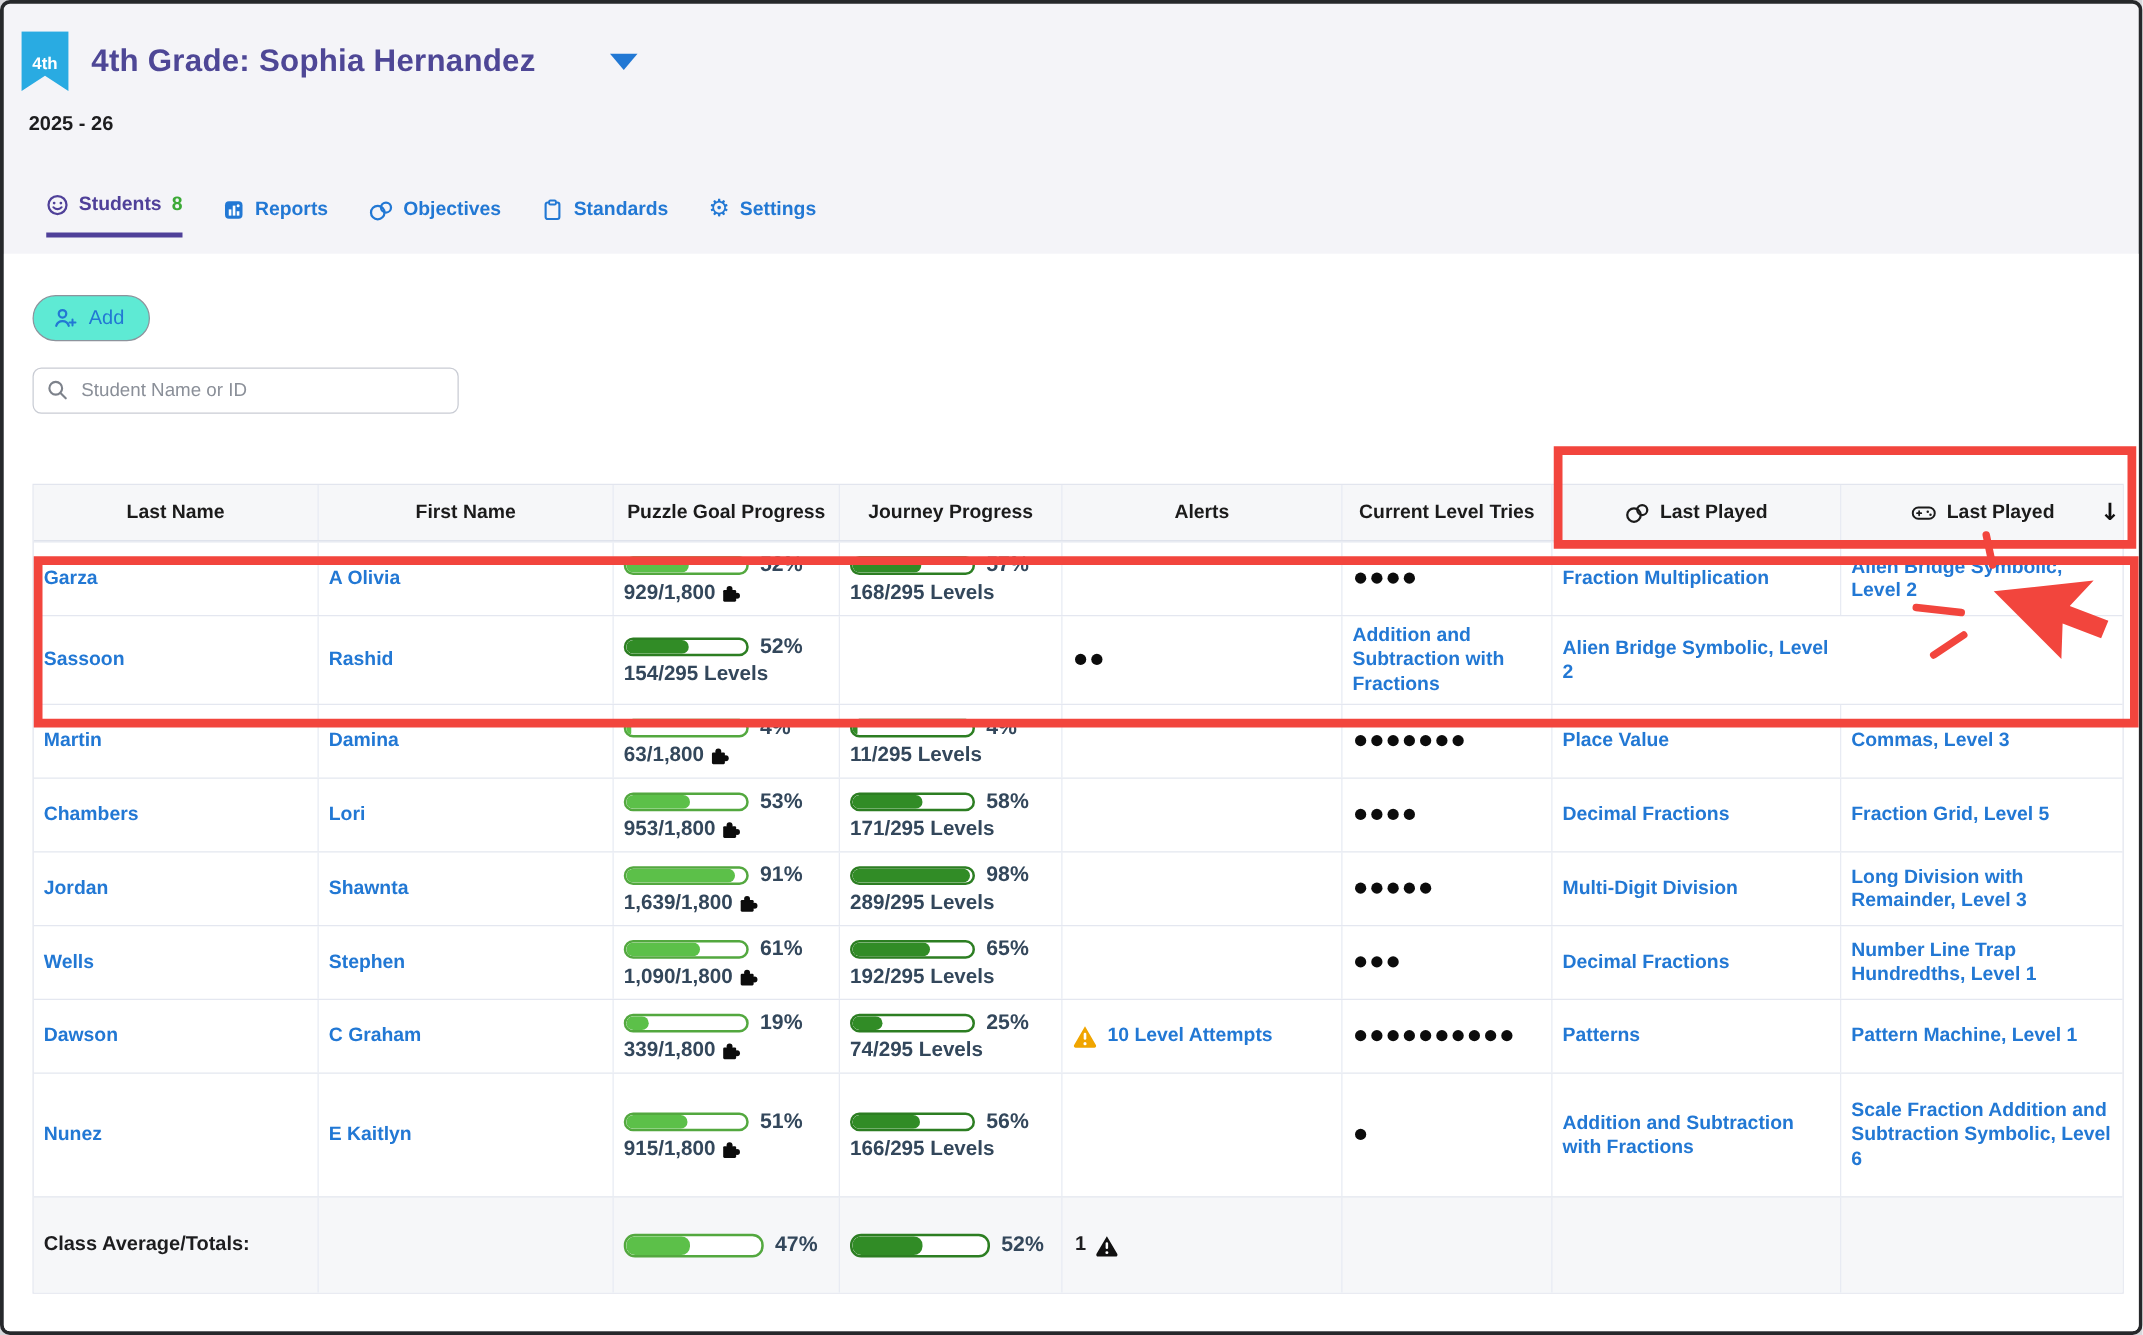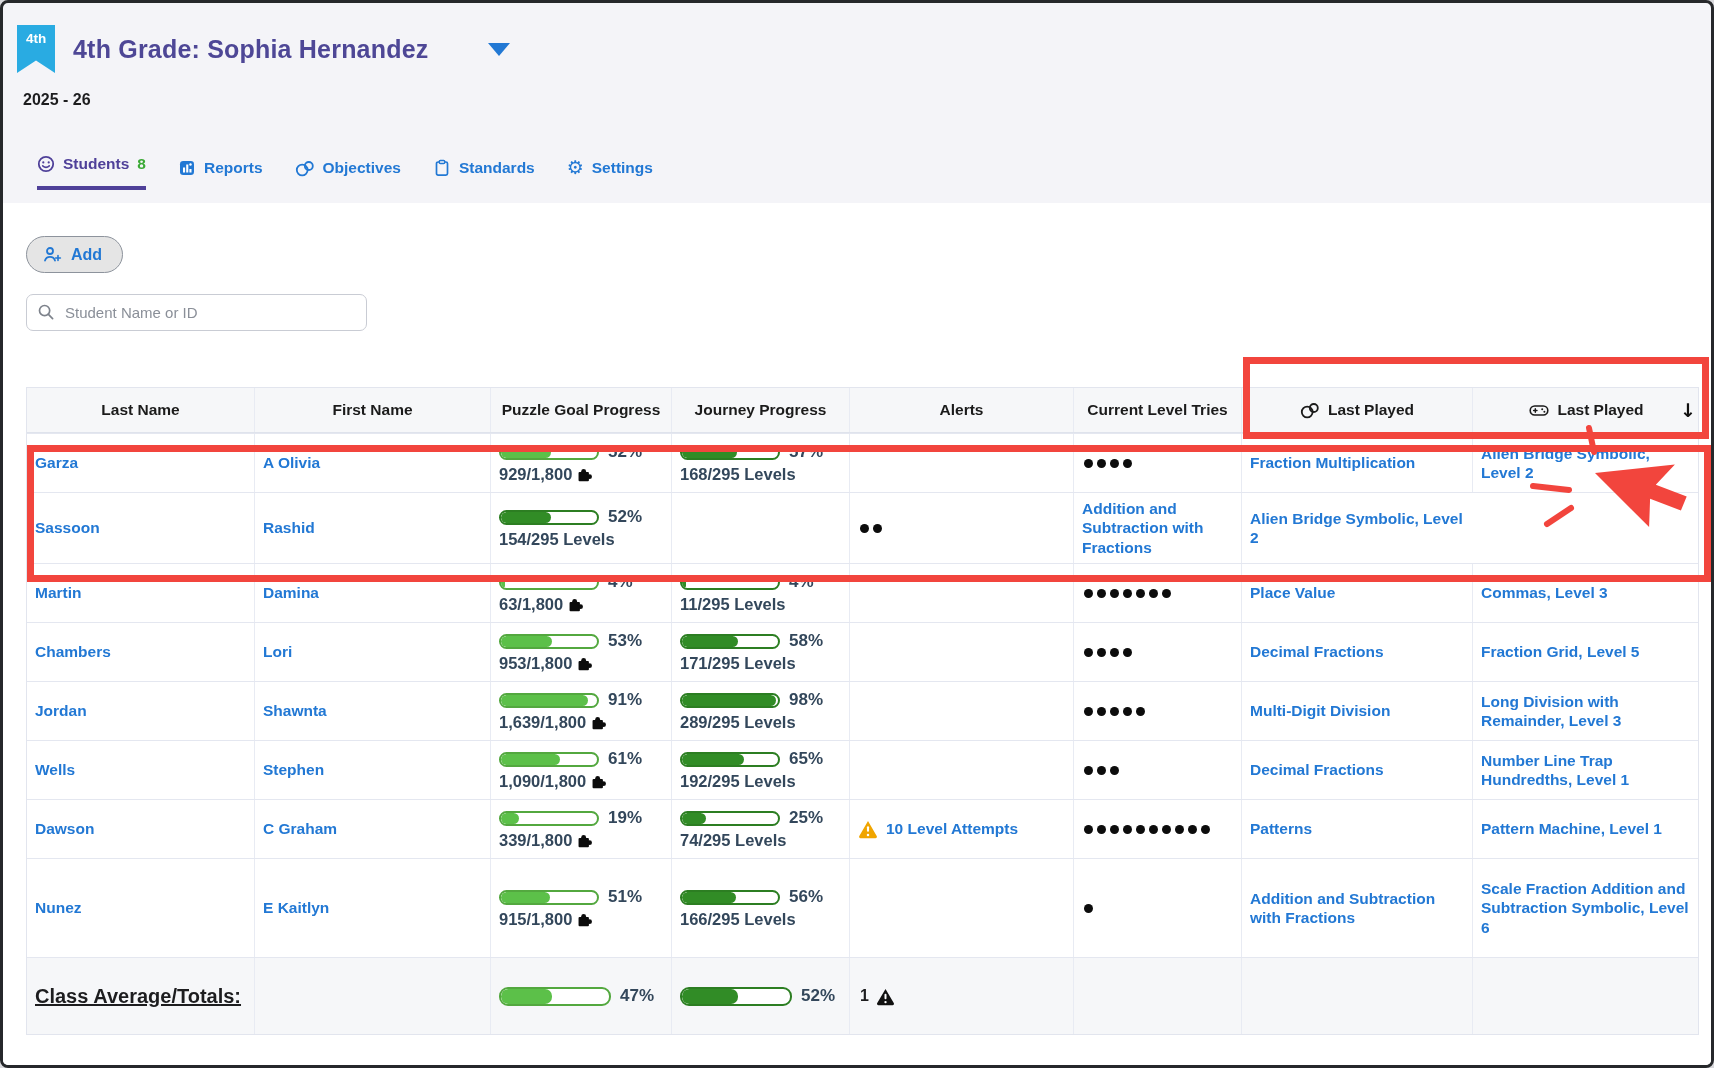--- a/index.html
+++ b/index.html
@@ -4,41 +4,41 @@
 <style>
   * { margin:0; padding:0; box-sizing:border-box; }
   body { font-family:"Liberation Sans", sans-serif; background:#d8d8dc; }
   .screen { position:relative; width:1714px; height:1068px; background:#f4f4f8;
             border:3px solid #26282b; border-radius:8px; overflow:hidden; }
 
   
   .top { position:relative; padding:22px 0 0 14px; }
   .title-row { display:flex; align-items:center; }
   .badge { width:38px; height:48px; background:#29ABE2; color:#fff; font-size:13.5px; font-weight:700;
-           text-align:center; padding-top:6px; clip-path:polygon(0 0,100% 0,100% 100%,50% 74%,0 100%); }
+           text-align:center; padding-top:18px; clip-path:polygon(0 0,100% 0,100% 100%,50% 74%,0 100%); }
   .class-title { margin-left:18px; font-size:25px; font-weight:700; color:#4E4796; letter-spacing:.2px; }
   .caret-down { width:0; height:0; border-left:11px solid transparent; border-right:11px solid transparent;
                 border-top:13px solid #2278D4; margin-left:60px; cursor:pointer; }
   .year { margin:18px 16px 0 6px; font-size:16px; font-weight:700; color:#1d1d1f; }
 
   
   .tabs { display:flex; align-items:flex-end; gap:32px; margin:46px 0 0 20px; }
   .tab { display:flex; align-items:center; gap:8px; padding-bottom:13px; font-size:15.5px; font-weight:700;
          color:#2278D4; cursor:pointer; }
   .tab.active { color:#4F4099; border-bottom:4px solid #4F4099; }
   .tab .cnt { color:#3BA936; font-weight:700; }
   .ic { display:inline-block; vertical-align:middle; }
   .gear-glyph { font-size:19px; line-height:1; font-family:"DejaVu Sans", sans-serif; }
 
   
   .card { position:absolute; left:0; right:0; top:200px; bottom:0; background:#fff; padding:33px 23px 0 23px; }
 
   .add-btn { display:inline-flex; align-items:center; gap:9px; height:37px; padding:0 20px 0 16px;
-             background:#e5e5e5; border:1.5px solid #8d939c; border-radius:19px; color:#2278D4;
-             font-size:16px; font-weight:700; cursor:pointer; }
+             background:#5eead4; border:1.5px solid #8d939c; border-radius:19px; color:#2278D4;
+             font-size:16px; font-weight:400; cursor:pointer; }
   .search-wrap { position:relative; margin-top:21px; width:300px; }
   .search-wrap svg { position:absolute; left:11px; top:9px; }
   .search-input { width:341px; height:37px; border:1px solid #c9ccd4; border-radius:7px;
                   padding:0 10px 0 38px; font-size:15px; color:#333; font-family:"Liberation Sans",sans-serif; }
   .search-input::placeholder { color:#8a8f98; }
 
   
   .table { width:1673px; margin-top:56px; border:1px solid #e2e5ee; font-size:15.5px; }
   .tr { display:grid; grid-template-columns:227px 236px 181px 178px 224px 168px 231px 228px; }
   .thead { background:#f6f7f9; border-bottom:1px solid #dfe3ec; }
@@ -60,21 +60,21 @@
   .bar .fill { display:block; height:100%; border-radius:7px; }
   .bar.puzzle .fill { background:#5CC049; }
   .bar.journey .fill { background:#318C26; }
   .bar.big { width:112px; height:19px; }
   .pct { color:#33475B; font-weight:700; font-size:17px; }
   .frac { display:flex; align-items:center; gap:4px; color:#33475B; font-weight:700; font-size:16.5px; }
 
   .cell-tries { padding-left:10px; }
   .dot { display:inline-block; width:9px; height:9px; border-radius:50%; background:#0c0c0c; margin-right:4px; }
   .cell-alert { gap:8px; }
-  .foot-label { font-size:20px; font-weight:700; color:#1d1d1f;text-decoration:underline; }
+  .foot-label { font-size:16px; font-weight:700; color:#1d1d1f; }
   .foot-alert { gap:7px; font-size:16px; font-weight:700; color:#1d1d1f; padding-left:10px; }
   .sort-arrow { position:absolute; right:4px; top:11px; font-size:19px; font-weight:700; color:#111;
                 font-family:"DejaVu Sans",sans-serif; cursor:pointer; }
 
   
   .red-box { position:absolute; border:7px solid #F2453D; pointer-events:none; z-index:20; }
   .red-box.hdr { left:1240px; top:354px; width:466px; height:82px; }
   .red-box.rows { left:24px; top:442px; width:1684px; height:137px; }
   .cursor-annot { position:absolute; left:1520px; top:415px; z-index:21; pointer-events:none; }
 </style>

